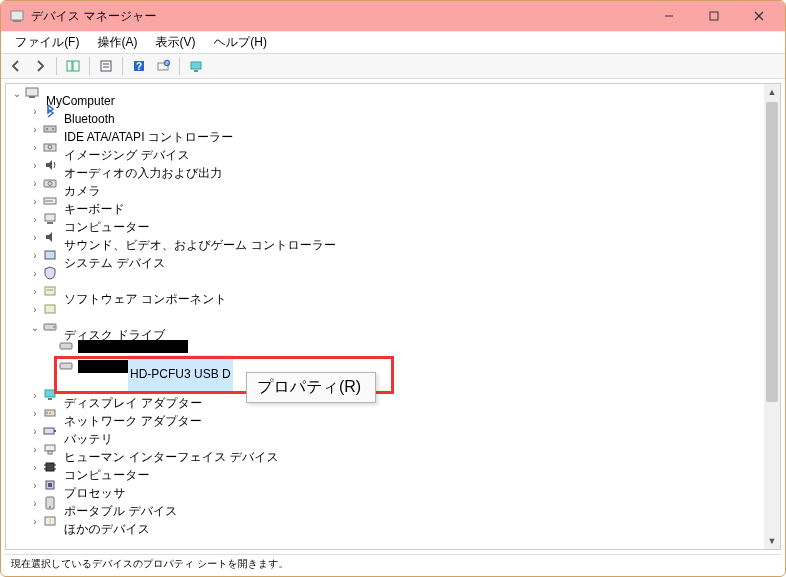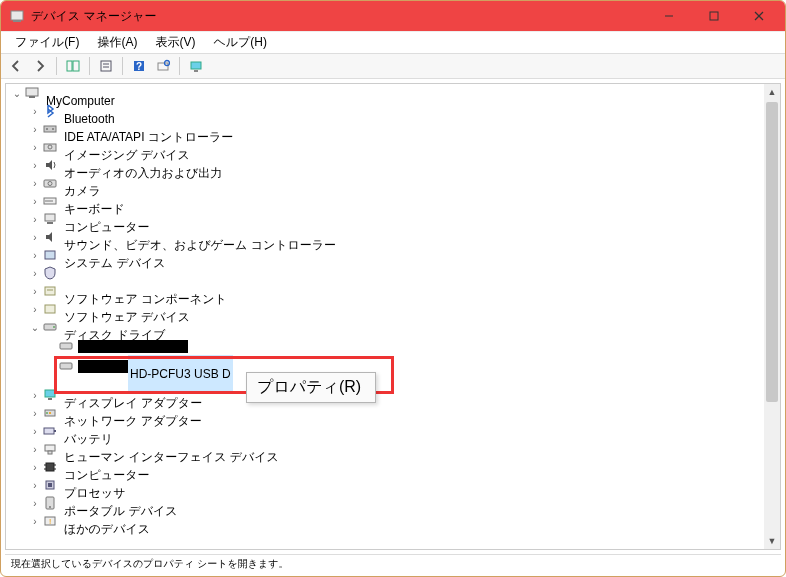--- a/index.html
+++ b/index.html
@@ -13,21 +13,21 @@
     overflow: hidden;
     position: relative;
     border: 1px solid #d0a060;
     border-radius: 6px;
   }
   .titlebar {
     height: 30px;
     display: flex;
     align-items: center;
     padding: 0 4px 0 8px;
-    background: #ef4444;
+    background: #fca5a5;
   }
   .titlebar .app-icon { width: 16px; height: 16px; margin-right: 6px; }
   .titlebar .title { flex: 1; font-size: 12px; }
   .win-btn {
     width: 45px;
     height: 28px;
     display: flex;
     align-items: center;
     justify-content: center;
     font-size: 14px;
@@ -376,21 +376,20 @@
           </span>
           <span class="node-label">ソフトウェア コンポーネント</span>
         </div>
         <div class="node" style="padding-left: 22px;">
           <span class="exp">›</span>
           <span class="dev-icon">
             <svg width="14" height="12">
               <rect x="2" y="2" width="10" height="8" fill="#eed" stroke="#996"></rect>
             </svg>
           </span>
-          <span class="node-label">ソフトウェア デバイス</span>
         </div>
       </div>
 
     <div class="node" style="padding-left:22px;">
       <span class="exp">⌄</span>
       <span class="dev-icon">
           <svg width="14" height="10">
             <rect x="1" y="2" width="12" height="6" rx="1" fill="#d8d8d8" stroke="#777"></rect>
             <circle cx="11" cy="5" r="1" fill="#6a6"></circle>
           </svg>

